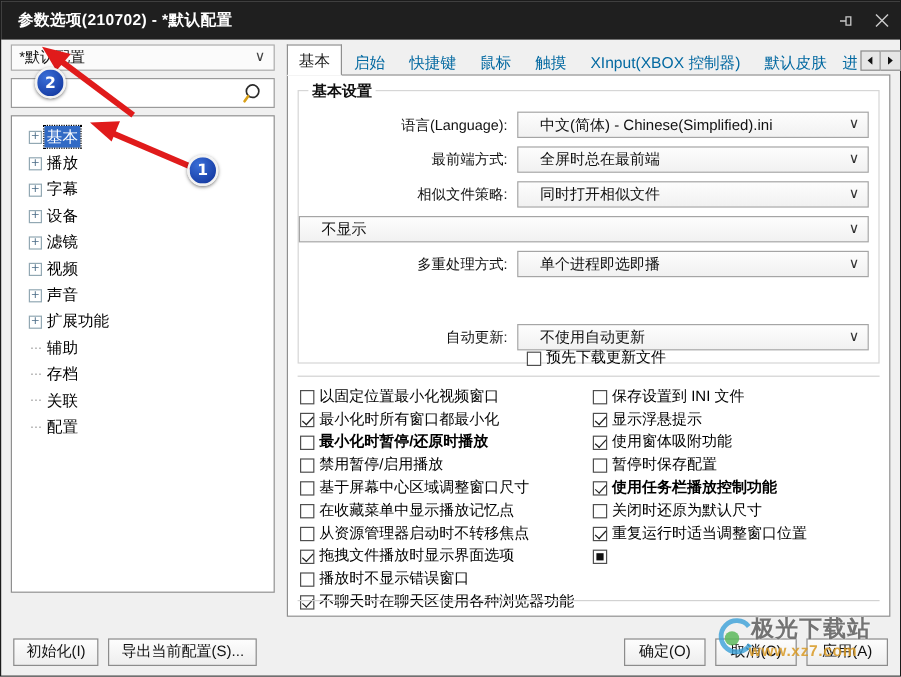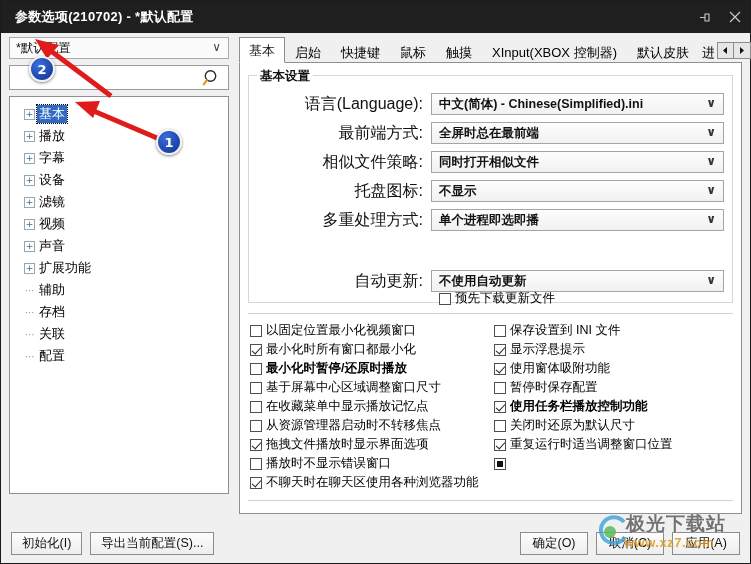--- a/index.html
+++ b/index.html
@@ -50,21 +50,21 @@
   }
   .tnode .dots{width:13px;color:#9a9a9a;font-size:10px;letter-spacing:1px;
                display:inline-block;text-align:center;}
   .tnode .lbl{font-size:13px;padding:0 2px;}
   .tnode.sel .lbl{background:#316ac5;color:#fff;outline:1px dotted #000;}
 
   
   .rightpane{position:absolute;left:238px;top:4px;right:8px;}
   .tabstrip{height:26px;display:flex;align-items:flex-end;position:relative;}
   .tab{
-    height:23px;line-height:23px;padding:0 9px;font-size:13px;color:#000000;
+    height:23px;line-height:23px;padding:0 9px;font-size:13px;color:#0369a1;
     border:1px solid transparent;box-sizing:border-box;white-space:nowrap;
   }
   .tab.active{
     background:#fff;border:1px solid #8f8f8f;border-bottom:1px solid #fff;
     color:#1a1a1a;height:26px;line-height:25px;position:relative;z-index:3;
   }
   .tab.clipped{overflow:hidden;max-width:16px;padding:0 0 0 2px;}
   .tabscroll{display:flex;margin-left:2px;align-self:center;}
   .tsbtn{width:17px;height:17px;border:1px solid #8b8b8b;background:#e6e6e6;
          display:flex;align-items:center;justify-content:center;box-sizing:border-box;}
@@ -72,26 +72,26 @@
   .panel{
     position:relative;border:1px solid #8f8f8f;background:#fff;height:452px;
     box-sizing:border-box;margin-top:-1px;
   }
 
   .group{position:absolute;left:8px;top:12px;right:8px;height:228px;
          border:1px solid #d6d6d6;box-sizing:border-box;}
   .group-title{position:absolute;left:8px;top:-8px;background:#fff;padding:0 3px;
                font-size:12.5px;font-weight:bold;color:#111;}
   .frow{position:absolute;left:0;right:8px;height:24px;display:flex;align-items:center;}
-  .frow .flabel{width:182px;text-align:right;padding-right:8px;font-size:16px;
+  .frow .flabel{width:182px;text-align:right;padding-right:8px;font-size:12px;
                 color:#111;box-sizing:border-box;white-space:nowrap;}
   .fcombo{
     position:relative;flex:1;height:22px;border:1px solid #a5a5a5;box-sizing:border-box;
     background:linear-gradient(#fdfdfd,#f1f1f1);
-    display:flex;align-items:center;padding-left:7px;font-size:12.5px;color:#111;font-weight:bold;
+    display:flex;align-items:center;padding-left:18px;font-size:12.5px;color:#111;
   }
   .fcombo .arrow{position:absolute;right:7px;top:2px;font-size:12px;color:#333;
                  font-family:"DejaVu Sans",sans-serif;}
 
   .cb{display:inline-flex;align-items:center;white-space:nowrap;font-size:12.5px;}
   .box{
     width:12px;height:12px;border:1px solid #4f4f4f;background:#fff;
     box-sizing:border-box;margin-right:4px;flex:none;position:relative;
   }
   .box.checked:after{
@@ -278,21 +278,20 @@
                 </div>
               </div>
               <div class="frow" style="top: 74px;">
                 <div class="flabel">相似文件策略:</div>
                 <div class="fcombo">
                   <span>同时打开相似文件</span>
                   <span class="arrow">∨</span>
                 </div>
               </div>
               <div class="frow" style="top: 103px;">
-                <div class="flabel">托盘图标:</div>
                 <div class="fcombo">
                   <span>不显示</span>
                   <span class="arrow">∨</span>
                 </div>
               </div>
               <div class="frow" style="top: 132px;">
                 <div class="flabel">多重处理方式:</div>
                 <div class="fcombo">
                   <span>单个进程即选即播</span>
                   <span class="arrow">∨</span>
@@ -320,20 +319,24 @@
               <span class="box "></span>
               <span>以固定位置最小化视频窗口</span>
             </div>
             <div class="cb">
               <span class="box checked"></span>
               <span>最小化时所有窗口都最小化</span>
             </div>
             <div class="cb bold">
               <span class="box "></span>
               <span>最小化时暂停/还原时播放</span>
+            </div>
+            <div class="cb">
+              <span class="box "></span>
+              <span>禁用暂停/启用播放</span>
             </div>
             <div class="cb">
               <span class="box "></span>
               <span>基于屏幕中心区域调整窗口尺寸</span>
             </div>
             <div class="cb">
               <span class="box "></span>
               <span>在收藏菜单中显示播放记忆点</span>
             </div>
             <div class="cb">

